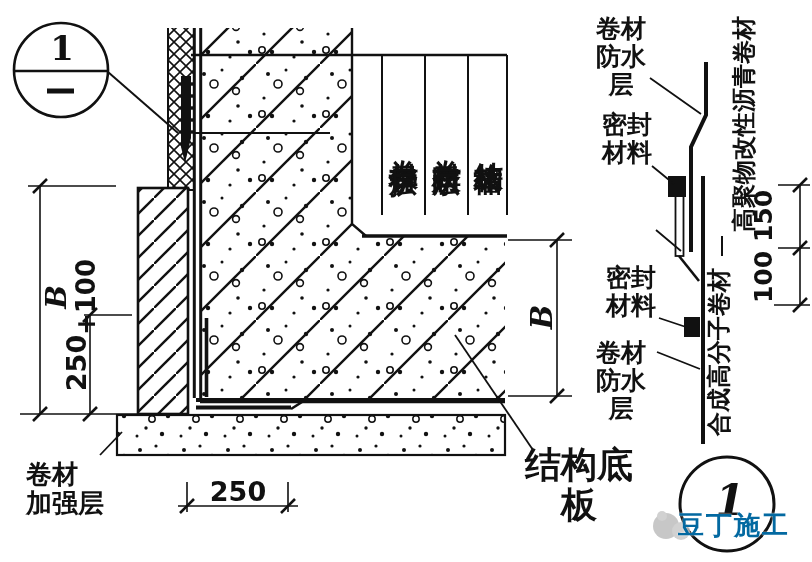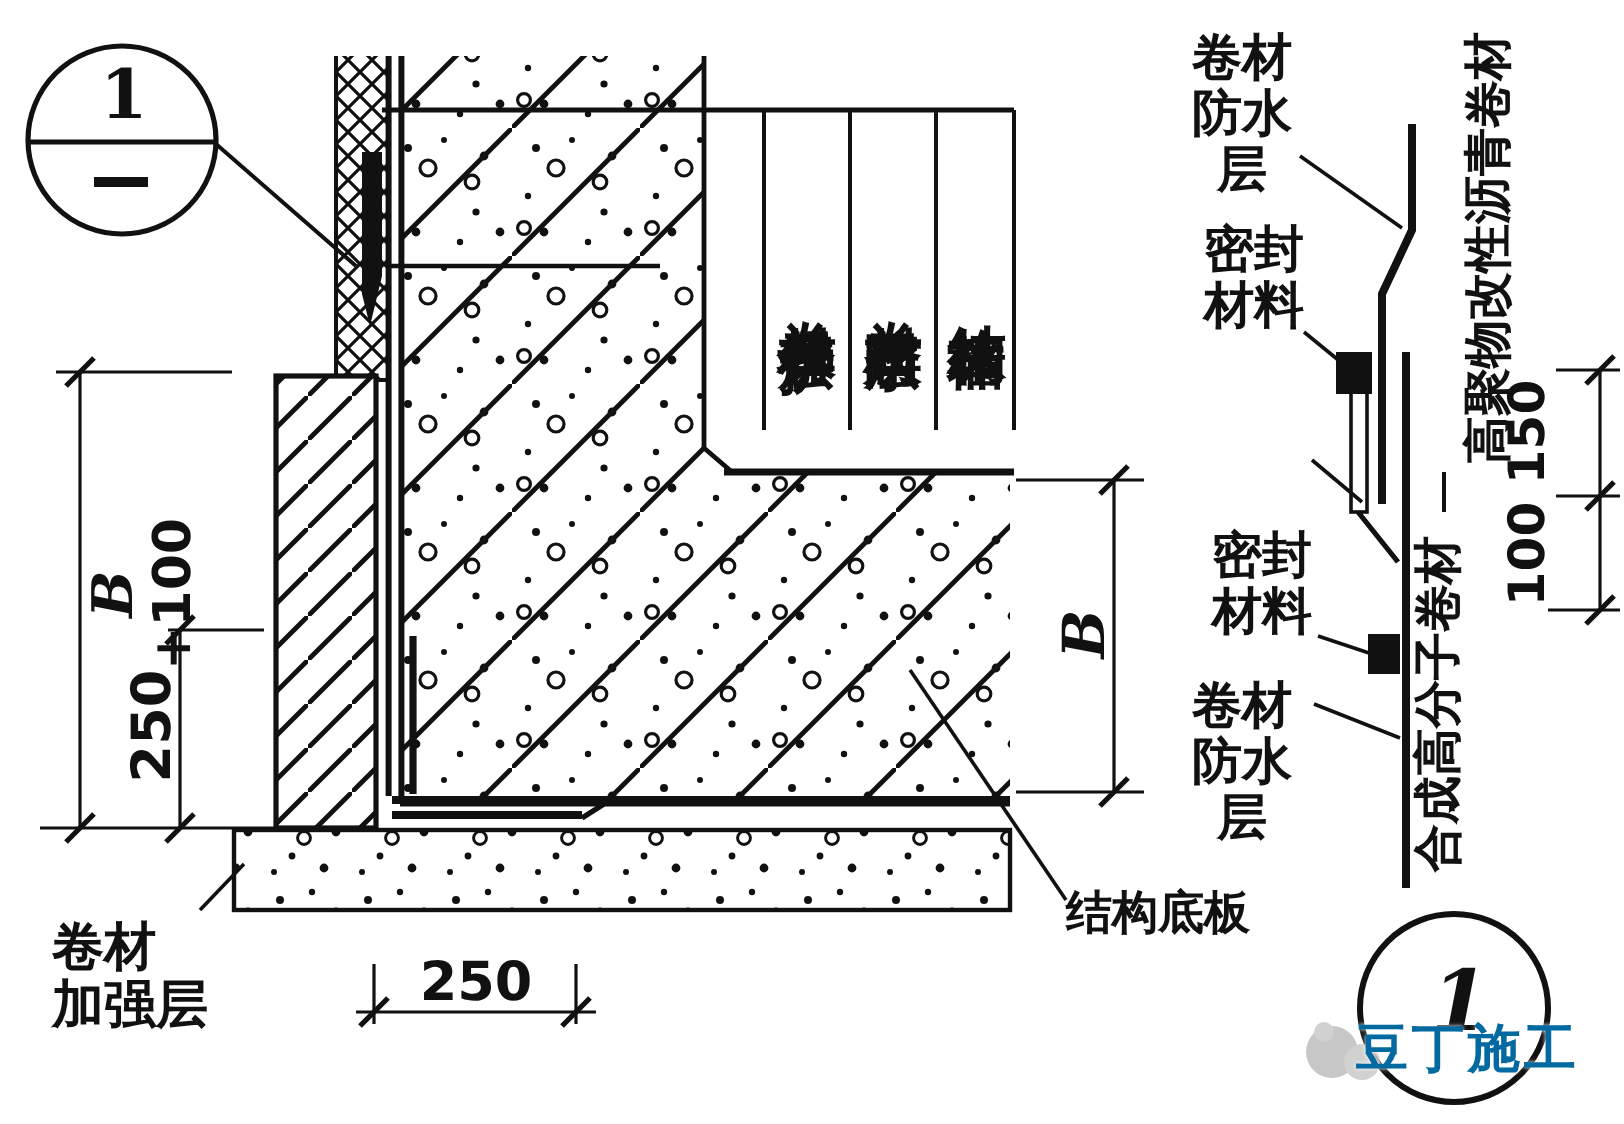--- a/index.html
+++ b/index.html
@@ -159,21 +159,21 @@
     <span>+100</span>
   </div>
   <div class="lbl rot" style="left:31px;top:349px;width:90px;height:28px;font-size:27px;">250</div>
 
   <div class="lbl rot ser" style="left:511px;top:302px;width:60px;height:30px;font-size:29px;">B</div>
 
   <div class="lbl" style="left:203px;top:477px;width:70px;height:28px;font-size:27px;">250</div>
 
   <div class="lbl" style="left:26px;top:460px;width:118px;height:62px;font-size:26px;text-align:left;">卷材
 加强层</div>
-  <div class="lbl" style="left:520px;top:445px;width:118px;height:30px;font-size:23px;">结构底板</div>
+  <div class="lbl" style="left:520px;top:445px;width:118px;height:30px;font-size:36px;">结构底板</div>
 
   <div class="lbl" style="left:584px;top:15px;width:74px;height:60px;font-size:25px;">卷材
 防水层</div>
   <div class="lbl" style="left:597px;top:111px;width:60px;height:58px;font-size:25px;">密封
 材料</div>
   <div class="lbl" style="left:601px;top:264px;width:60px;height:58px;font-size:25px;">密封
 材料</div>
   <div class="lbl" style="left:584px;top:339px;width:74px;height:60px;font-size:25px;">卷材
 防水层</div>
 

